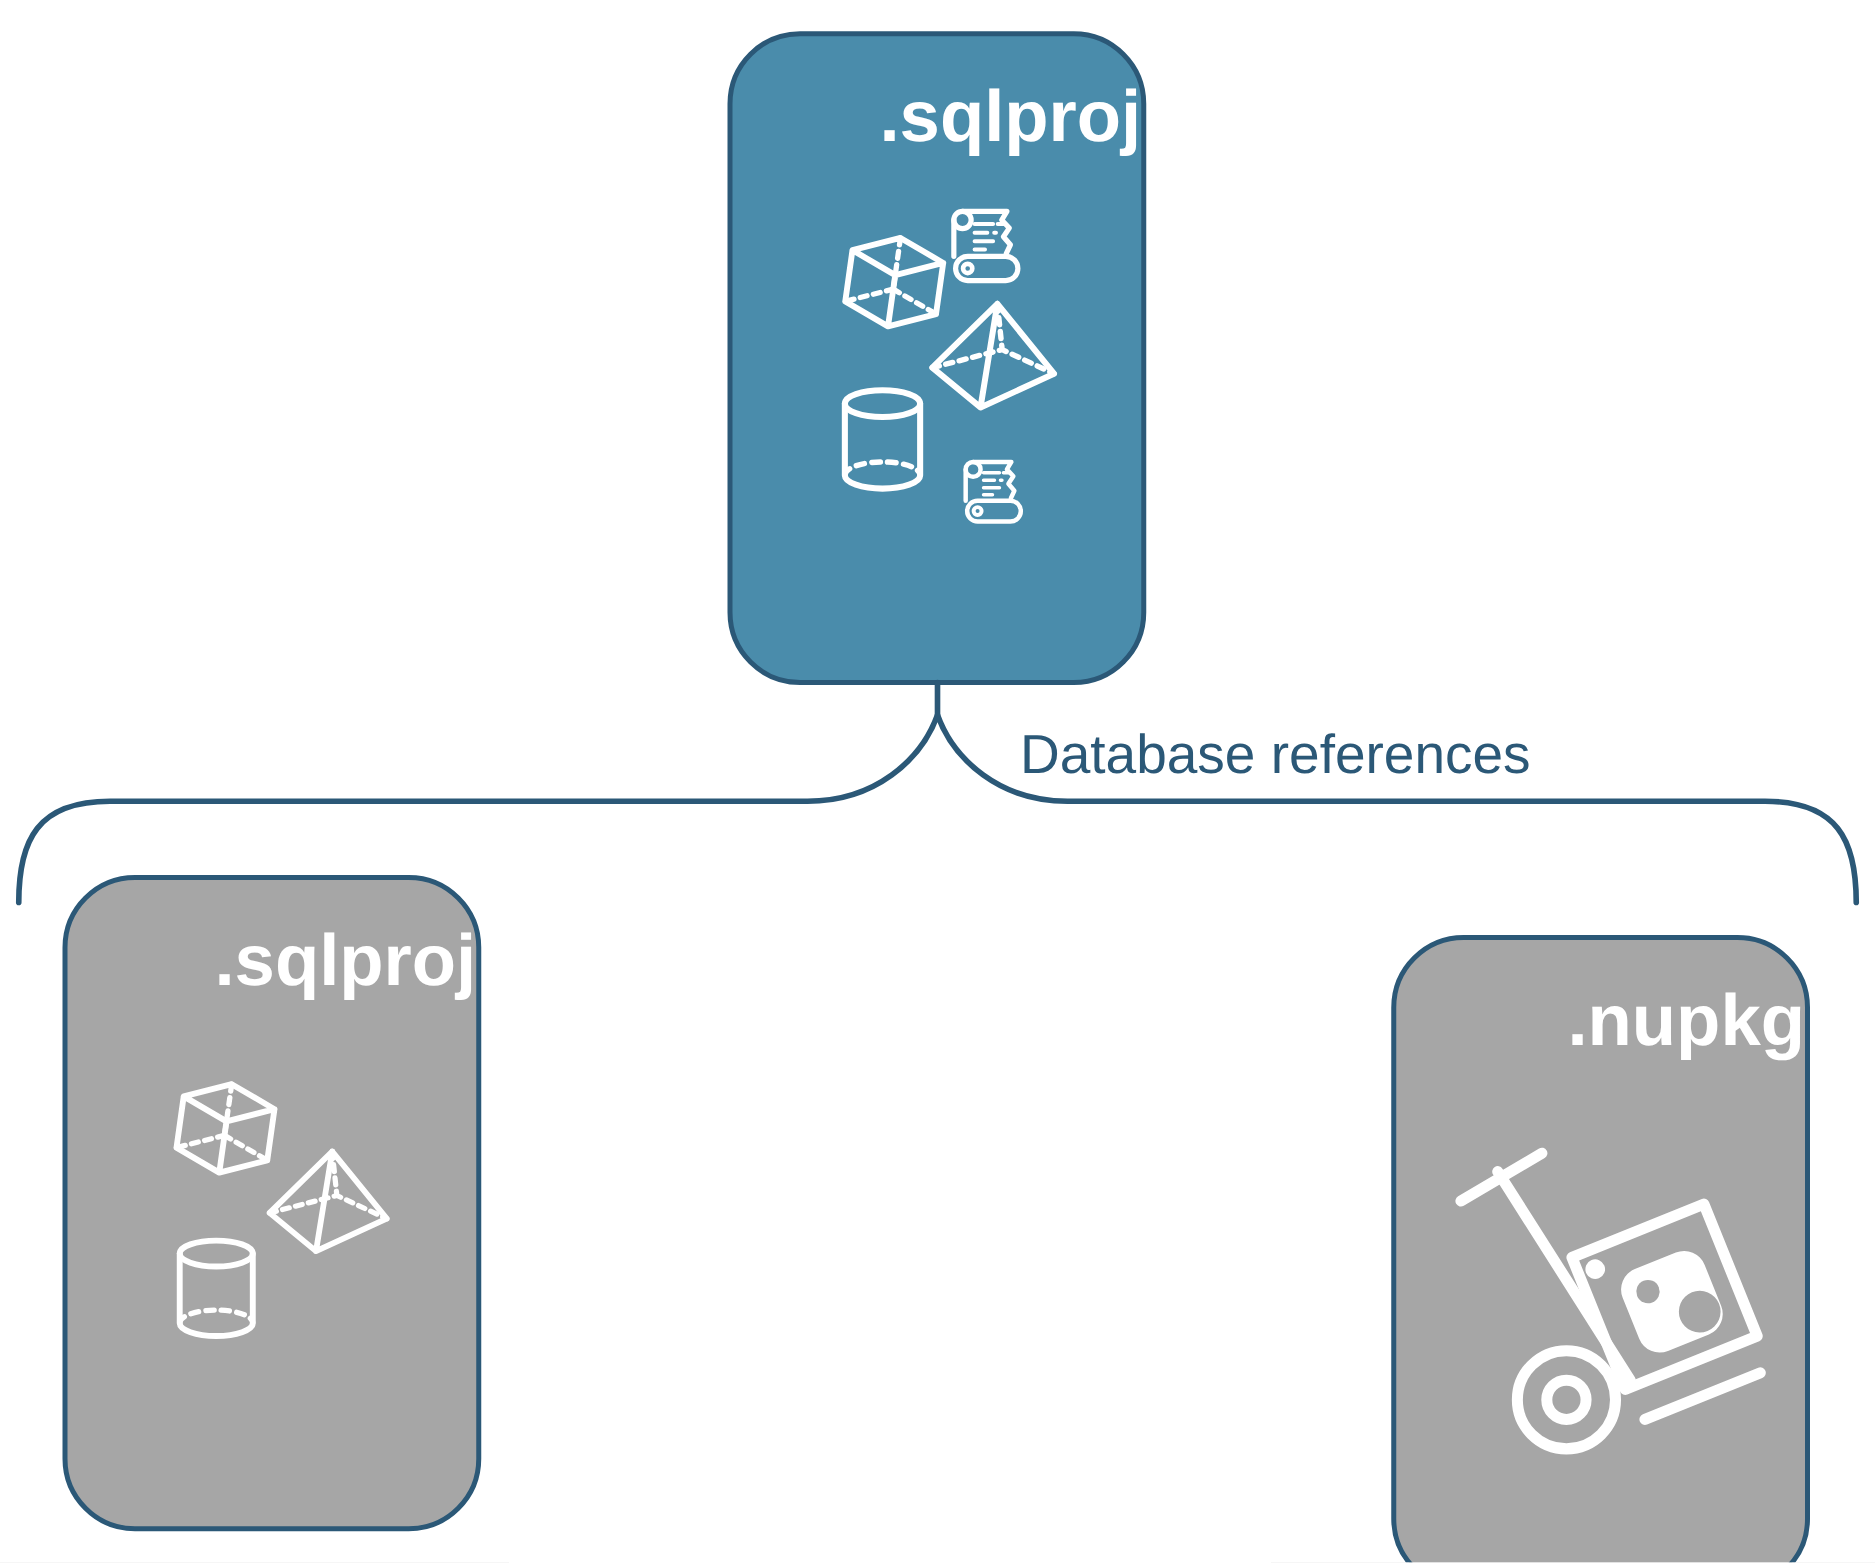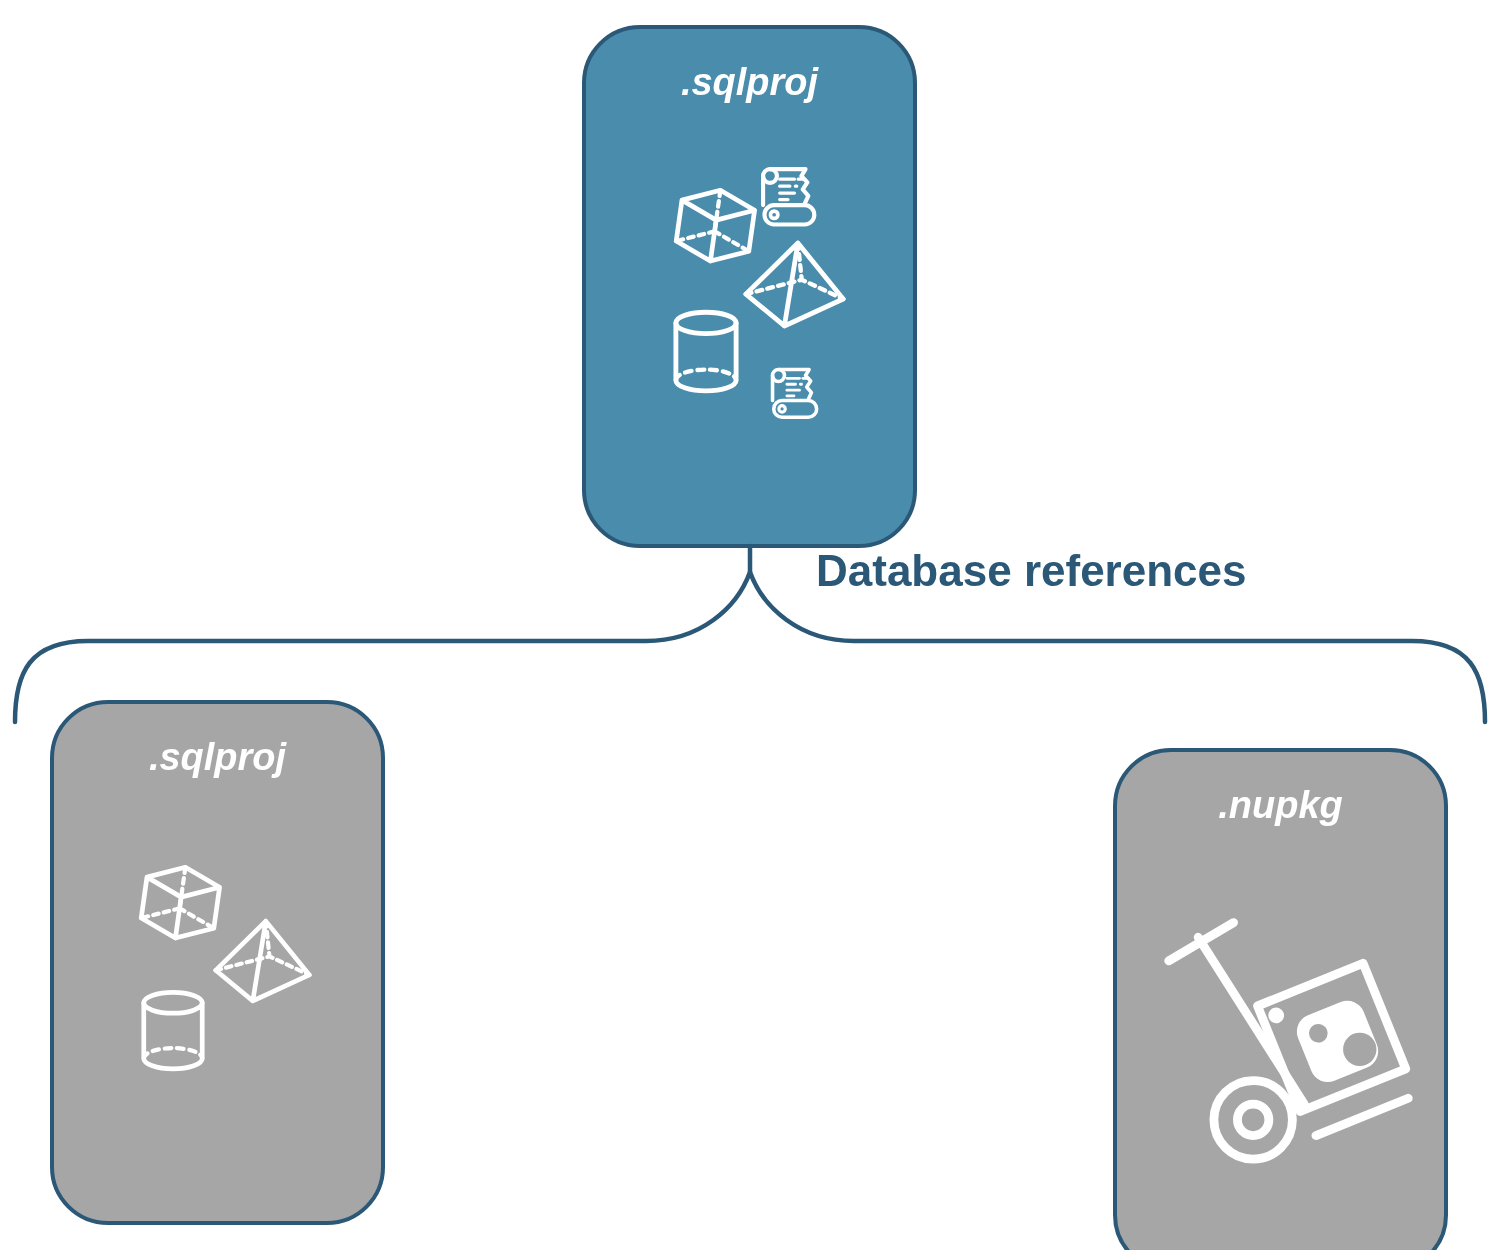--- a/index.html
+++ b/index.html
@@ -20,30 +20,29 @@
   .node{
     position:absolute;border:4px solid var(--outline);
     border-radius:58px;box-sizing:border-box;
   }
   .node-root{left:582px;top:25px;width:335px;height:523px;background:var(--root-fill);}
   .node-child{top:700px;width:335px;height:525px;background:var(--child-fill);}
   .node-child-1{left:50px;}
   .node-child-2{left:582px;}
   .node-child-3{left:1113px;margin-top:48px;}
   .node-label{
-    display:block;margin-top:32px;text-align:center;
-    color:var(--label-text);font-size:38px;font-weight:bold;line-height:1.15;
+    display:block;margin-top:32px;text-align:right;
+    color:var(--label-text);font-size:58px;font-weight:bold;line-height:1.15;
     letter-spacing:0px;
-    font-style:italic;
   }
   .icon{position:absolute;}
   .connector-svg{position:absolute;left:0;top:0;pointer-events:none;}
   .connector-label{
-    position:absolute;left:816px;top:546px;
-    color:var(--connector);font-size:44px;font-weight:bold;white-space:nowrap;
+    position:absolute;left:816px;top:579px;
+    color:var(--connector);font-size:44px;font-weight:normal;white-space:nowrap;
   }
   
   .wt{stroke:var(--icon-color);fill:none;stroke-linecap:round;stroke-linejoin:round;}
   .cutout{fill:var(--child-fill);}
   .wfill{fill:var(--icon-color);}
   .brace{stroke:var(--connector);stroke-width:4.5;fill:none;stroke-linecap:round;}
 </style>
 </head>
 <body>
 

